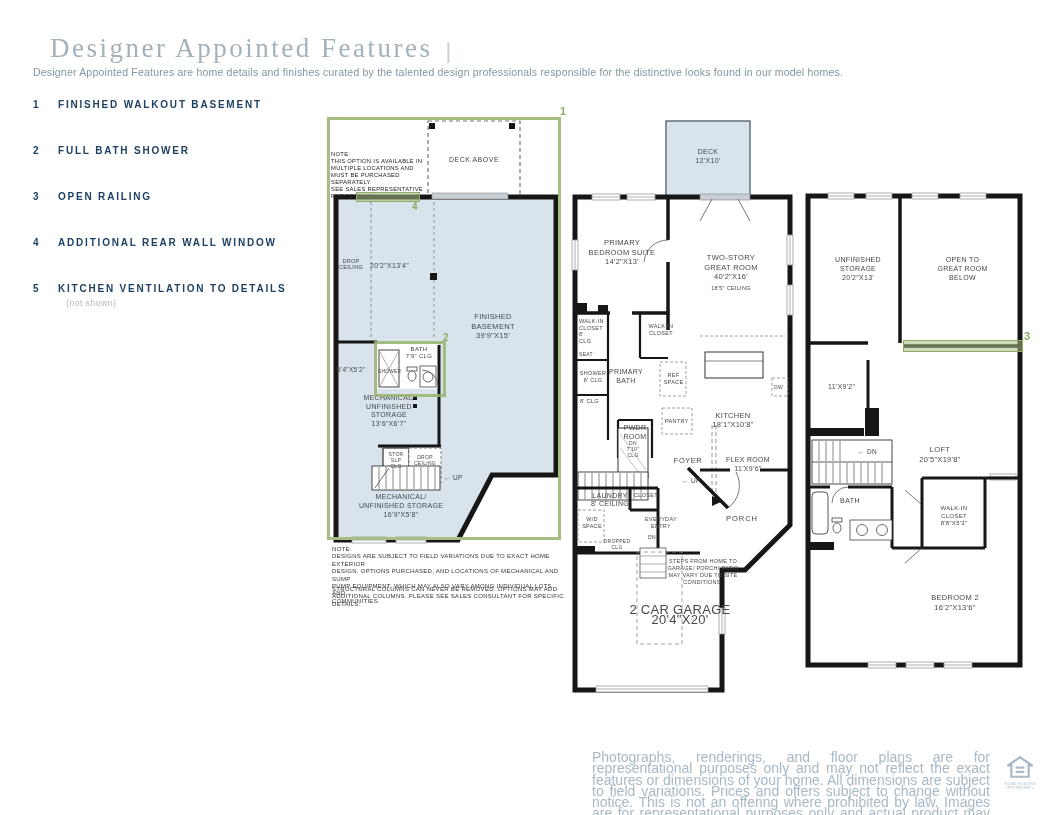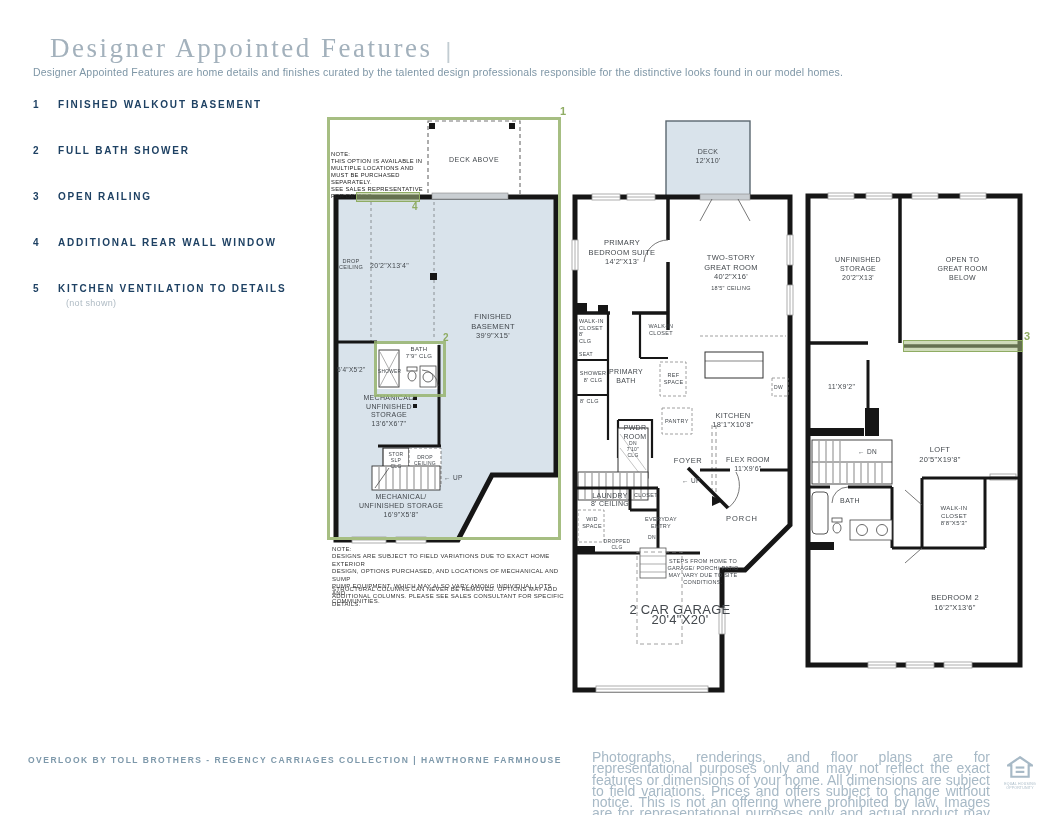--- a/index.html
+++ b/index.html
@@ -335,21 +335,20 @@
 20'5"X19'8"</div>
   <div class="lbl" style="left:858px;top:448px;font-size:6.5px;">← DN</div>
   <div class="lbl" style="left:840px;top:497px;font-size:7px;letter-spacing:.5px;">BATH</div>
   <div class="lbl pre ctr" style="left:926px;top:505px;width:56px;font-size:6px;line-height:7.5px;">WALK-IN
 CLOSET
 8'8"X5'3"</div>
   <div class="lbl pre ctr" style="left:900px;top:593px;width:110px;font-size:7.5px;line-height:9.5px;">BEDROOM 2
 16'2"X13'6"</div>
 
   <div id="footer-left">
-    <div>OVERLOOK BY TOLL BROTHERS - REGENCY CARRIAGES COLLECTION | HAWTHORNE FARMHOUSE</div>
   </div>
   <div id="footer-right">Photographs, renderings, and floor plans are for representational purposes only and may not reflect the exact features or dimensions of your home. All dimensions are subject to field variations. Prices and offers subject to change without notice. This is not an offering where prohibited by law. Images are for representational purposes only and actual product may differ. Not all images may be shown. See online or onsite sales consultants for details.</div>
   <div id="eho">
     <svg width="26" height="22" viewBox="0 0 24 20">
       <path d="M12 1 L23 8.5 H20 V19 H4 V8.5 H1 Z" fill="none" stroke="#a7b9c6" stroke-width="2"></path>
       <rect x="8" y="9.5" width="8" height="2" fill="#a7b9c6"></rect>
       <rect x="8" y="13.5" width="8" height="2" fill="#a7b9c6"></rect>
     </svg>
     <div class="cap">EQUAL HOUSING
 OPPORTUNITY</div>

